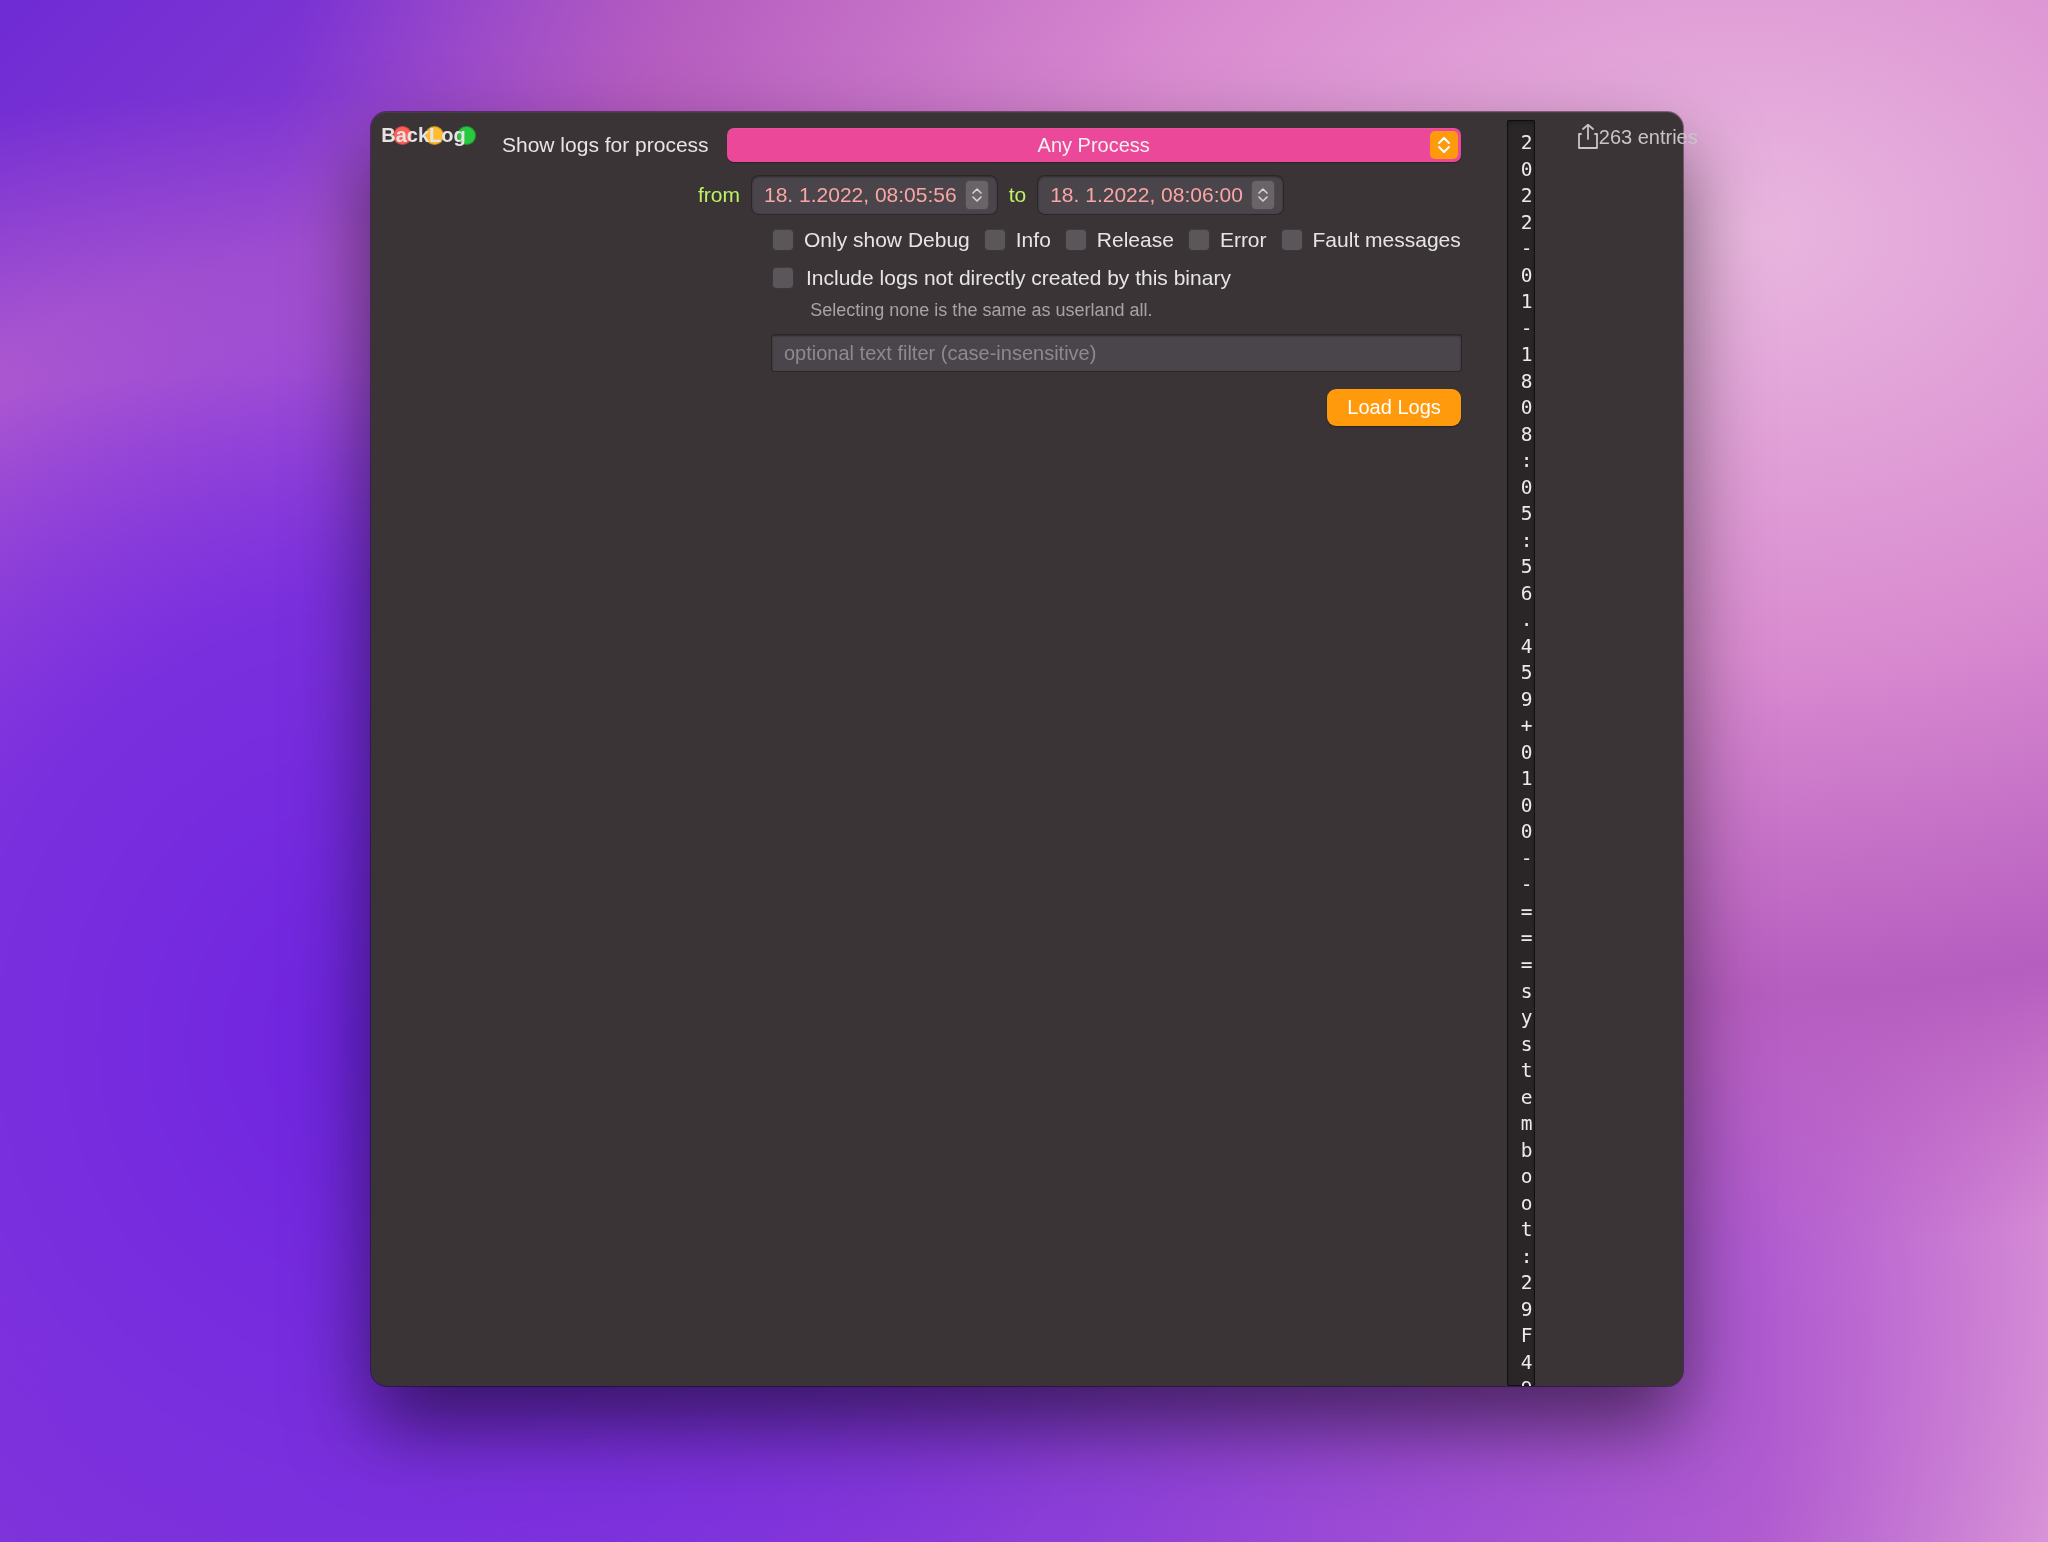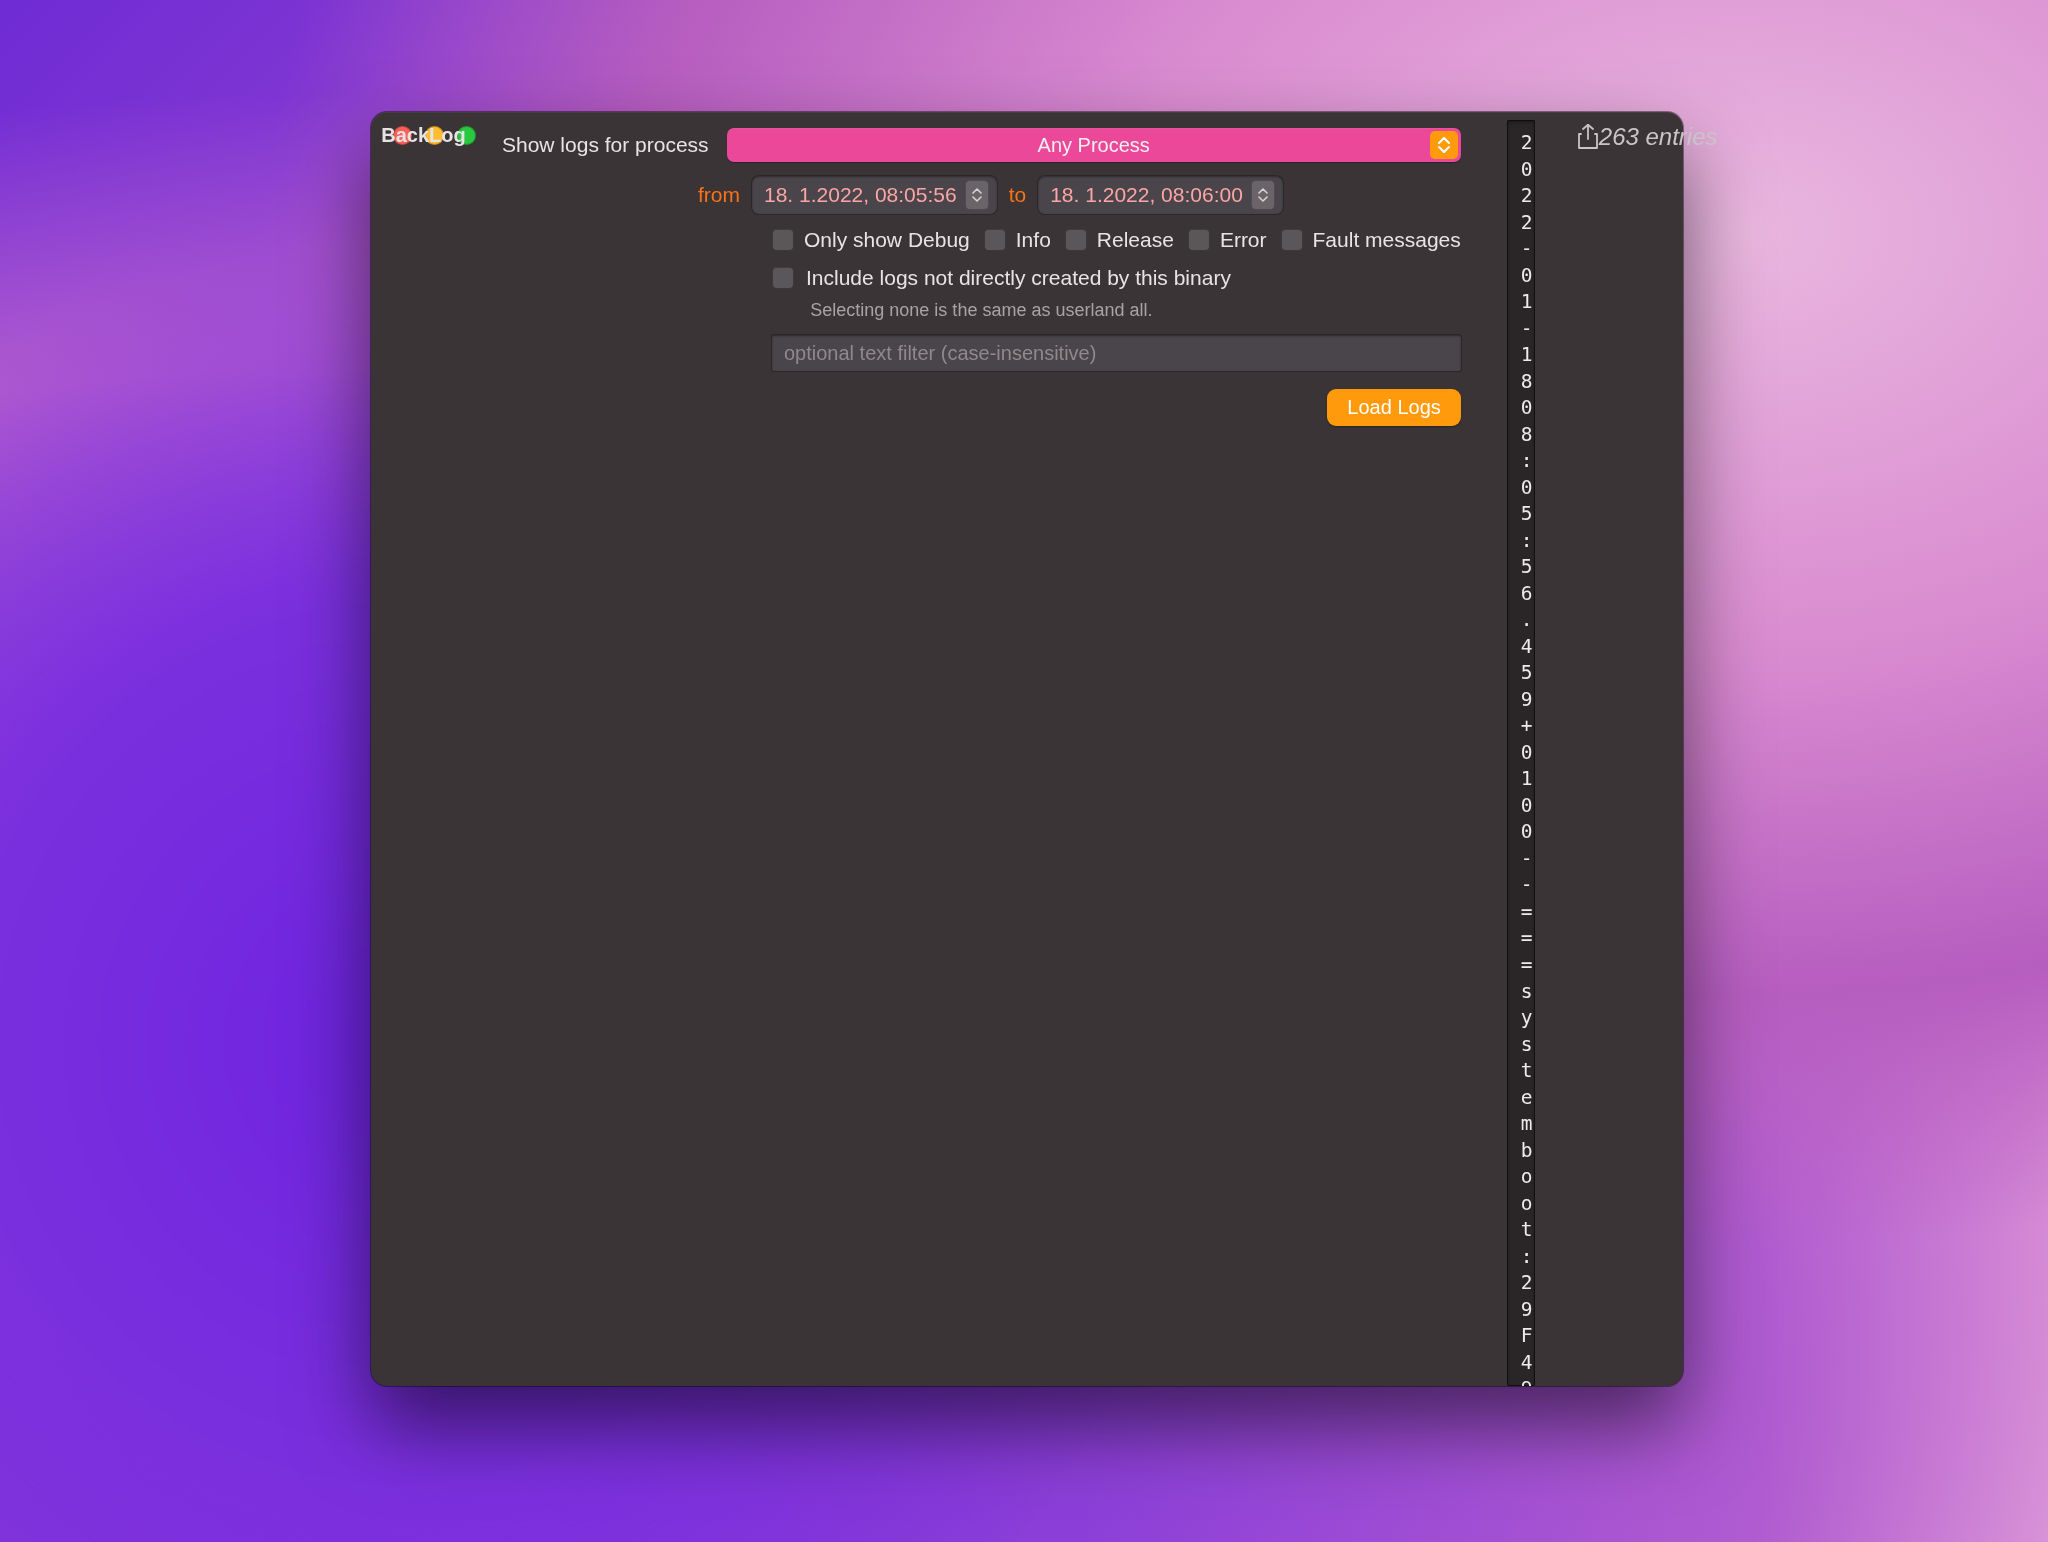--- a/index.html
+++ b/index.html
@@ -102,21 +102,21 @@
     border-radius: 5px;
     display: flex;
     flex-direction: column;
     align-items: center;
     justify-content: center;
     gap: 2px;
   }
   .popup .arrows svg { display: block; }
 
   .date-row { gap: 12px; padding-left: 196px; }
-  .lbl-inline { font-size: 21px; color: #f97316; }
+  .lbl-inline { font-size: 21px; color: #bef264; }
   .date-field {
     height: 38px;
     background: #49454a;
     border-radius: 7px;
     display: flex;
     align-items: center;
     padding: 0 8px 0 12px;
     font-size: 21px;
     color: #fca5a5;
     box-shadow: inset 0 1px 2px rgba(0,0,0,0.35), 0 0 0 1px rgba(0,0,0,0.25);
@@ -200,23 +200,22 @@
     word-break: break-word;
   }
 
   .footer {
     height: 50px;
     flex: 0 0 auto;
     display: flex;
     align-items: center;
     justify-content: space-between;
     padding: 0 22px;
-    font-size: 24px;
+    font-size: 20px;
     color: #c9c4c7;
-    font-style: italic;
   }
   .share-icon { width: 22px; height: 26px; color: #c9c4c7; }
 </style>
 </head>
 <body>
 
 <div class="bg-curve"></div>
 
 <div class="window">
 

